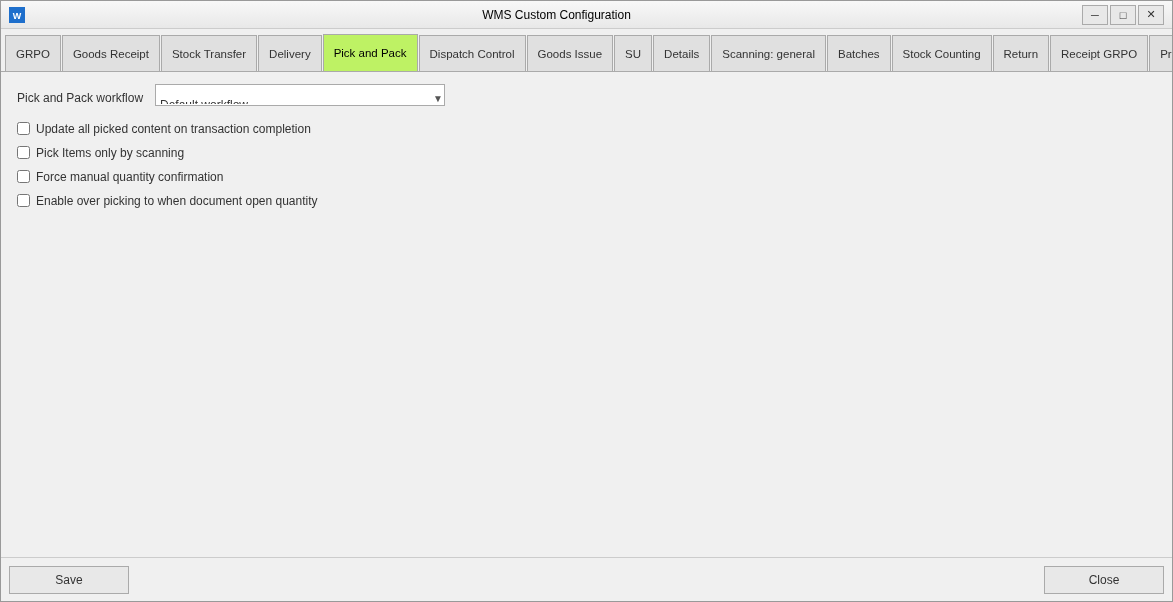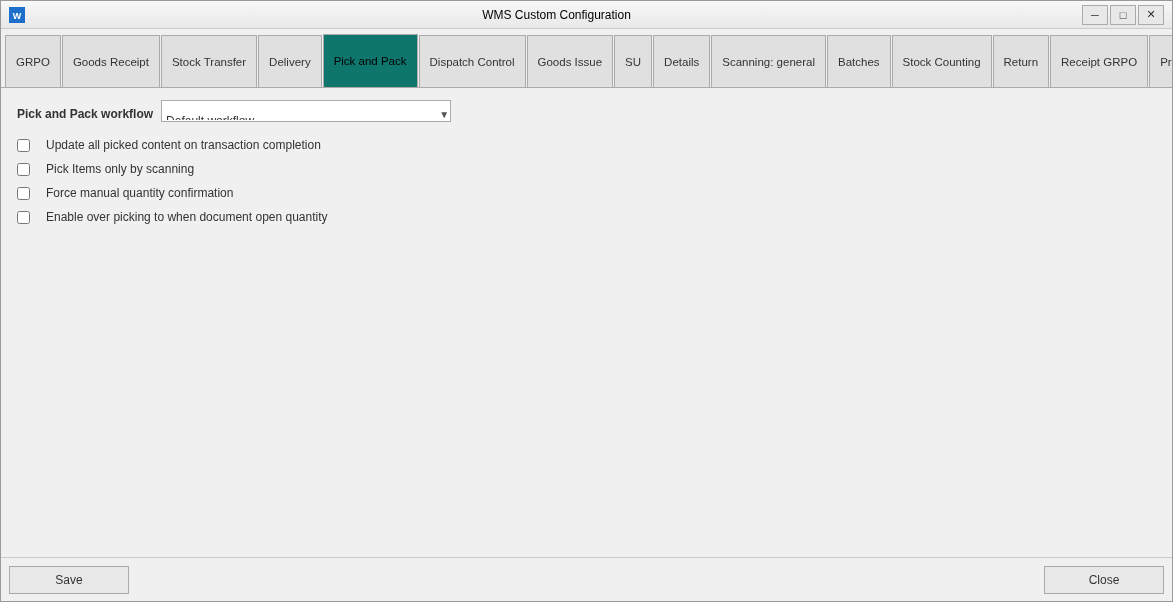--- a/index.html
+++ b/index.html
@@ -70,34 +70,34 @@
       background: #f0f0f0;
       display: flex;
       flex-wrap: nowrap;
       align-items: flex-end;
       padding: 4px 4px 0 4px;
       border-bottom: 1px solid #aaa;
       flex-shrink: 0;
       overflow: hidden;
     }
     .tab {
-      padding: 20px 10px;
+      padding: 12px 10px;
       background: #e0e0e0;
       border: 1px solid #aaa;
       border-bottom: none;
       cursor: pointer;
       font-size: 11.5px;
       color: #333;
       white-space: nowrap;
       margin-right: 1px;
       position: relative;
       top: 1px;
     }
     .tab.active {
-      background: #0f766e;
+      background: #bef264;
       border-bottom: 1px solid #f0f0f0;
       font-weight: normal;
       z-index: 1;
       color: #000;
     }
     .content-area {
       flex: 1;
       background: #f0f0f0;
       padding: 12px 16px;
       overflow: auto;
@@ -105,21 +105,20 @@
     .form-row {
       display: flex;
       align-items: center;
       margin-bottom: 8px;
     }
     .form-label {
       font-size: 12px;
       color: #333;
       margin-right: 8px;
       min-width: 130px;
-      font-weight: bold;
     }
     .dropdown-wrapper {
       position: relative;
       display: inline-block;
     }
     .form-select {
       width: 290px;
       height: 22px;
       border: 1px solid #aaa;
       background: white;
@@ -133,24 +132,23 @@
       position: absolute;
       right: 2px;
       top: 50%;
       transform: translateY(-50%);
       pointer-events: none;
       font-size: 10px;
       color: #555;
     }
     .checkbox-row {
       display: flex;
-      align-items: flex-end;
+      align-items: flex-start;
       margin-bottom: 6px;
       padding: 2px 0;
-      gap: 10px;
     }
     .checkbox-row input[type="checkbox"] {
       width: 13px;
       height: 13px;
       margin-right: 6px;
       cursor: pointer;
     }
     .checkbox-row input[type="checkbox"]:disabled {
       cursor: default;
     }

